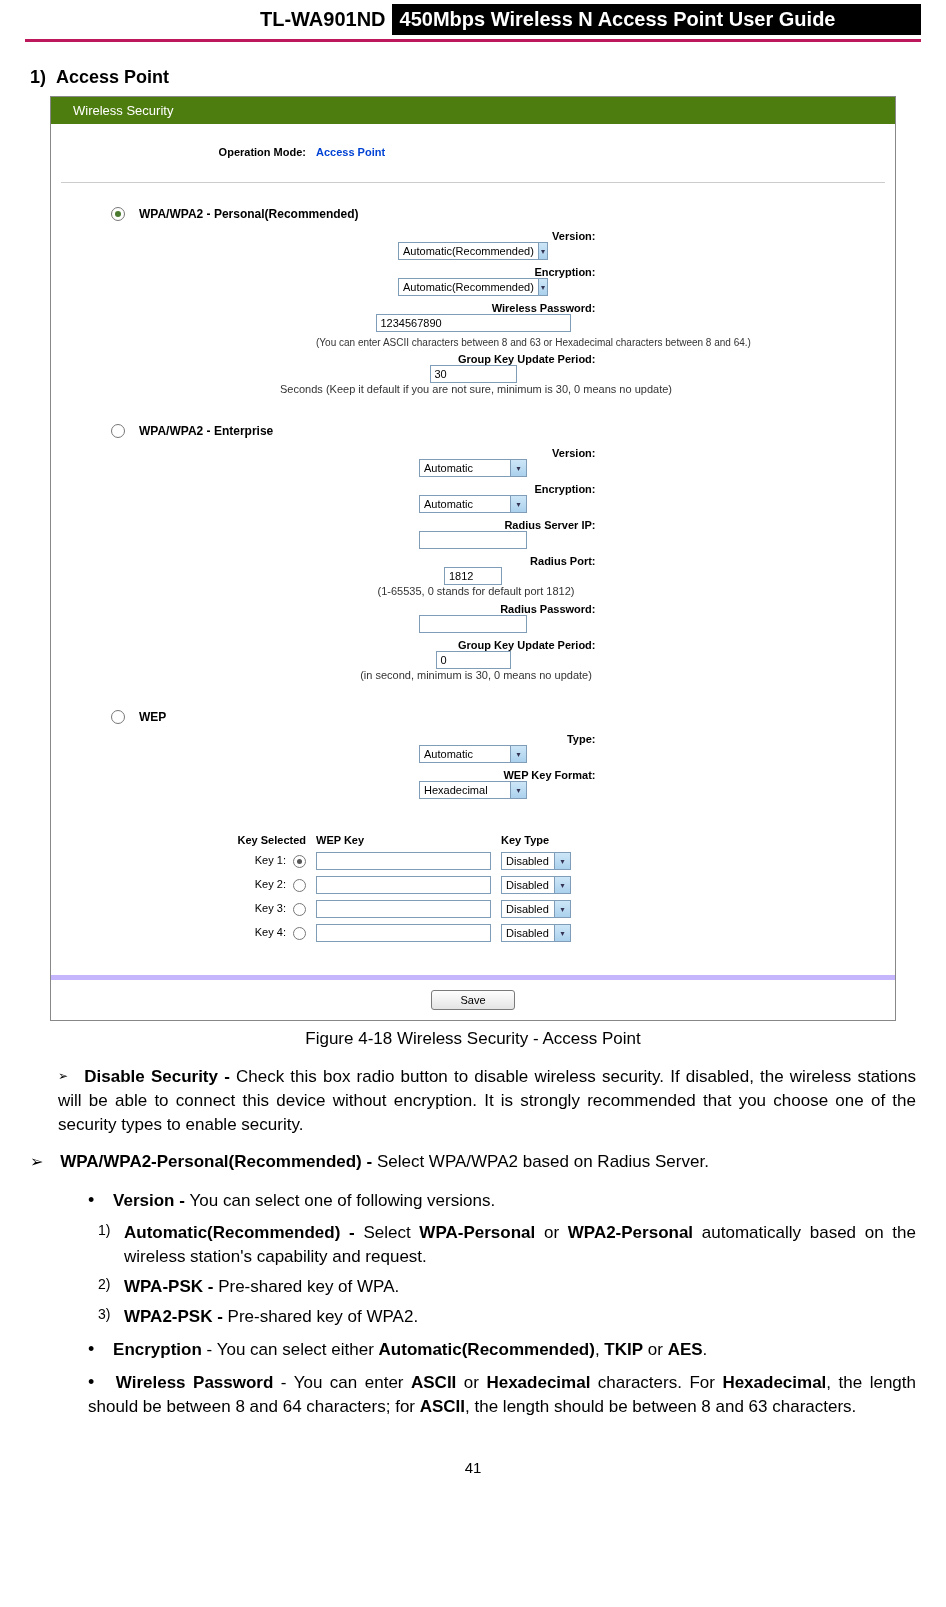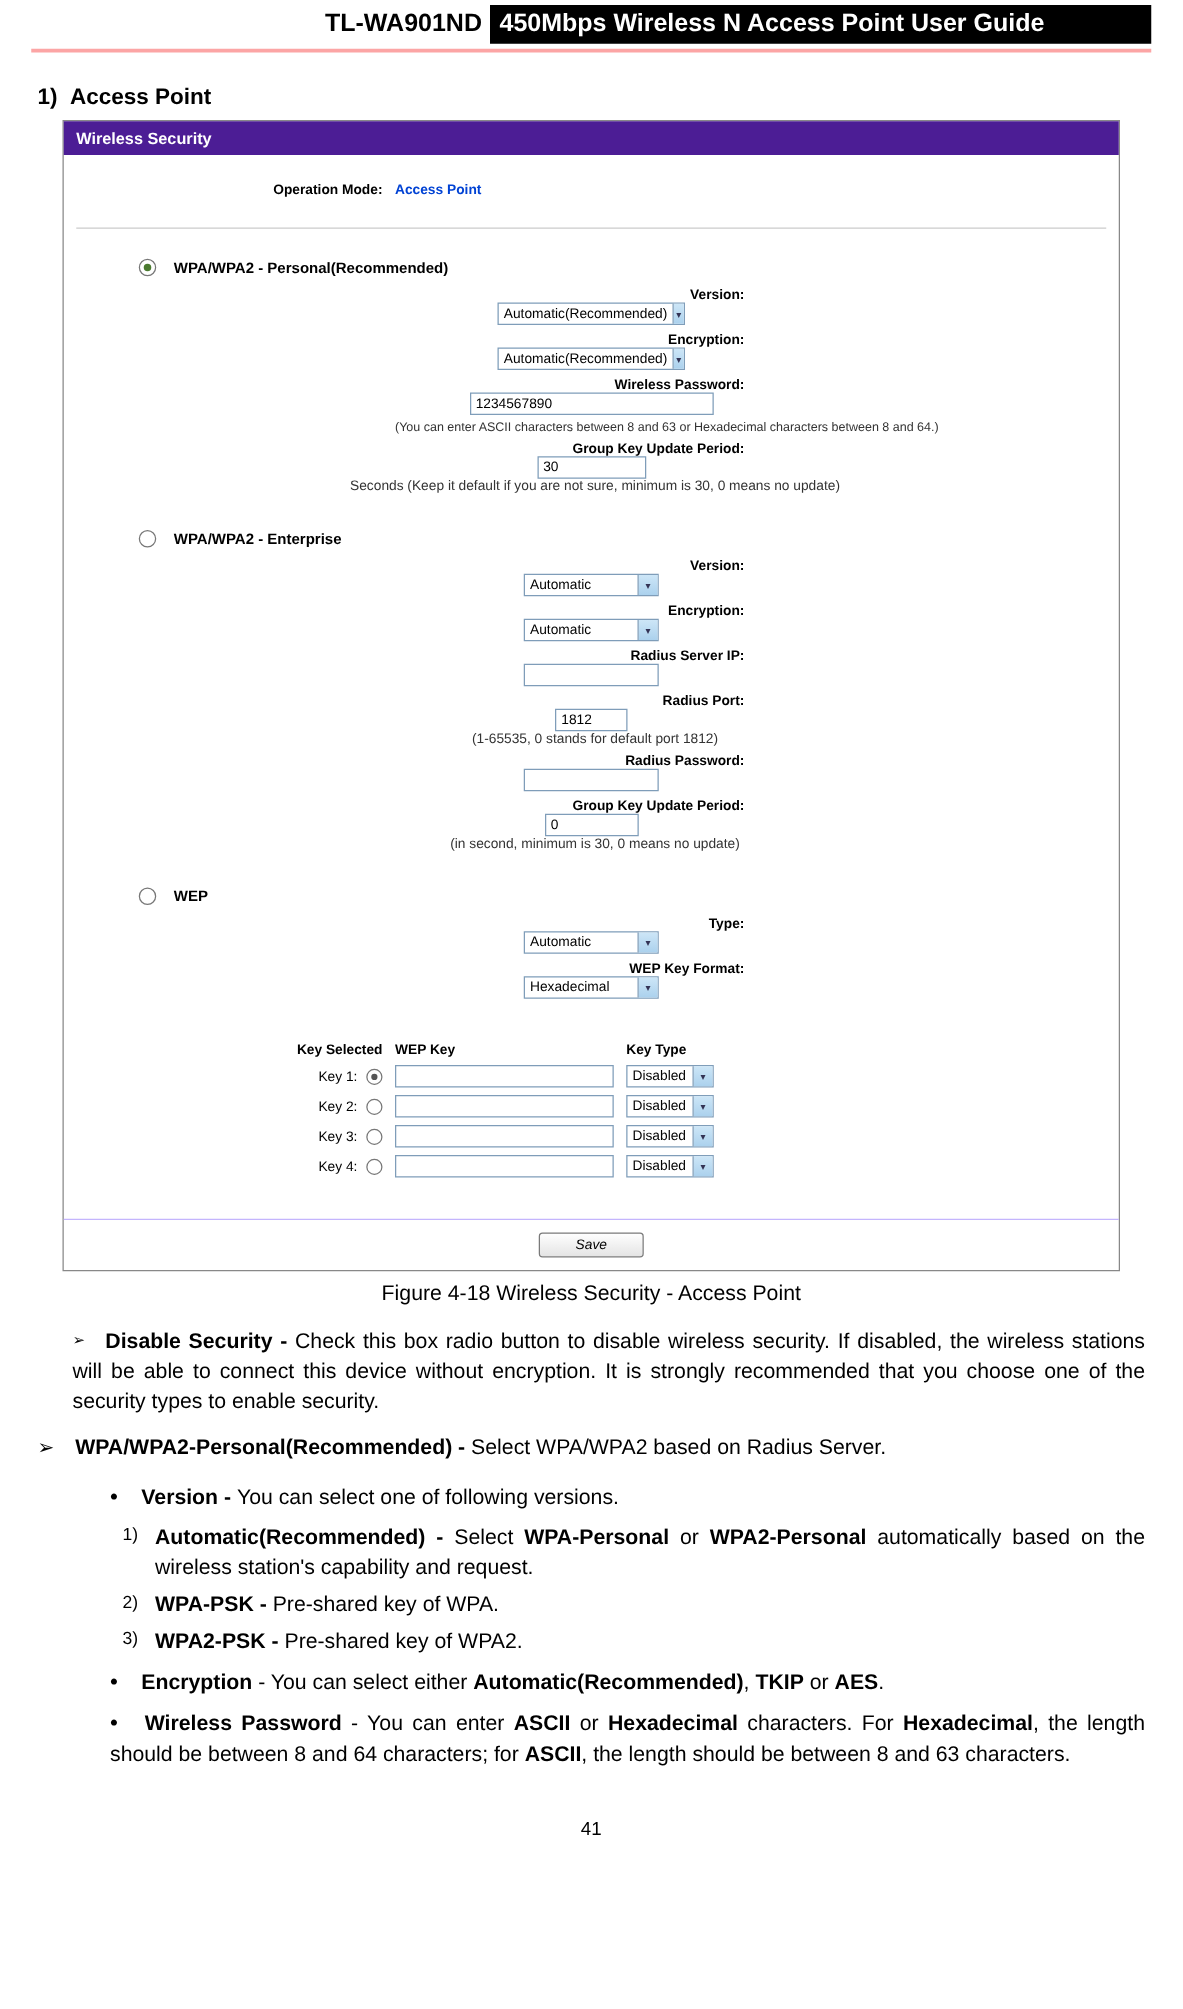--- a/index.html
+++ b/index.html
@@ -5,21 +5,21 @@
     body {
       margin: 0;
       padding: 0;
       font-family: Arial, sans-serif;
       background: #fff;
       width: 946px;
     }
     .header-bar {
       display: flex;
       align-items: center;
-      border-bottom: 3px solid #fca5a5;
+      border-bottom: 3px solid #be185d;
       padding: 4px 0;
       margin: 0 25px;
     }
     .header-model {
       font-weight: bold;
       font-size: 20px;
       margin-left: 235px;
       margin-right: 6px;
     }
     .header-title {
@@ -37,24 +37,24 @@
       font-weight: bold;
       font-size: 18px;
       margin-bottom: 8px;
     }
     .screenshot-box {
       border: 1.5px solid #888;
       margin: 0 20px 6px 20px;
       font-size: 12px;
     }
     .green-bar {
-      background: #4c1d95;
+      background: #4d7c0f;
       color: #fff;
-      font-weight: bold;
-      padding: 6px 10px;
+      font-weight: normal;
+      padding: 6px 22px;
       font-size: 13px;
     }
     .op-mode-row {
       display: flex;
       align-items: center;
       padding: 22px 0 10px 0;
     }
     .label-col {
       width: 255px;
       text-align: right;
@@ -170,24 +170,23 @@
       align-items: center;
       justify-content: center;
       margin-left: 4px;
       vertical-align: middle;
       background: #fff;
     }
     .small-dot {
       width: 5px; height: 5px; background: #555; border-radius: 50%;
     }
     .save-row {
-      border-top: 1px solid #c4b5fd;
+      border-top: 5px solid #c4b5fd;
       padding: 10px 0;
       text-align: center;
-      font-style: italic;
     }
     .save-btn {
       display: inline-block;
       border: 1px solid #7a7a7a;
       border-radius: 3px;
       padding: 3px 28px;
       font-size: 11px;
       background: linear-gradient(#fefefe, #e4e4e4);
     }
     .figure-caption {

